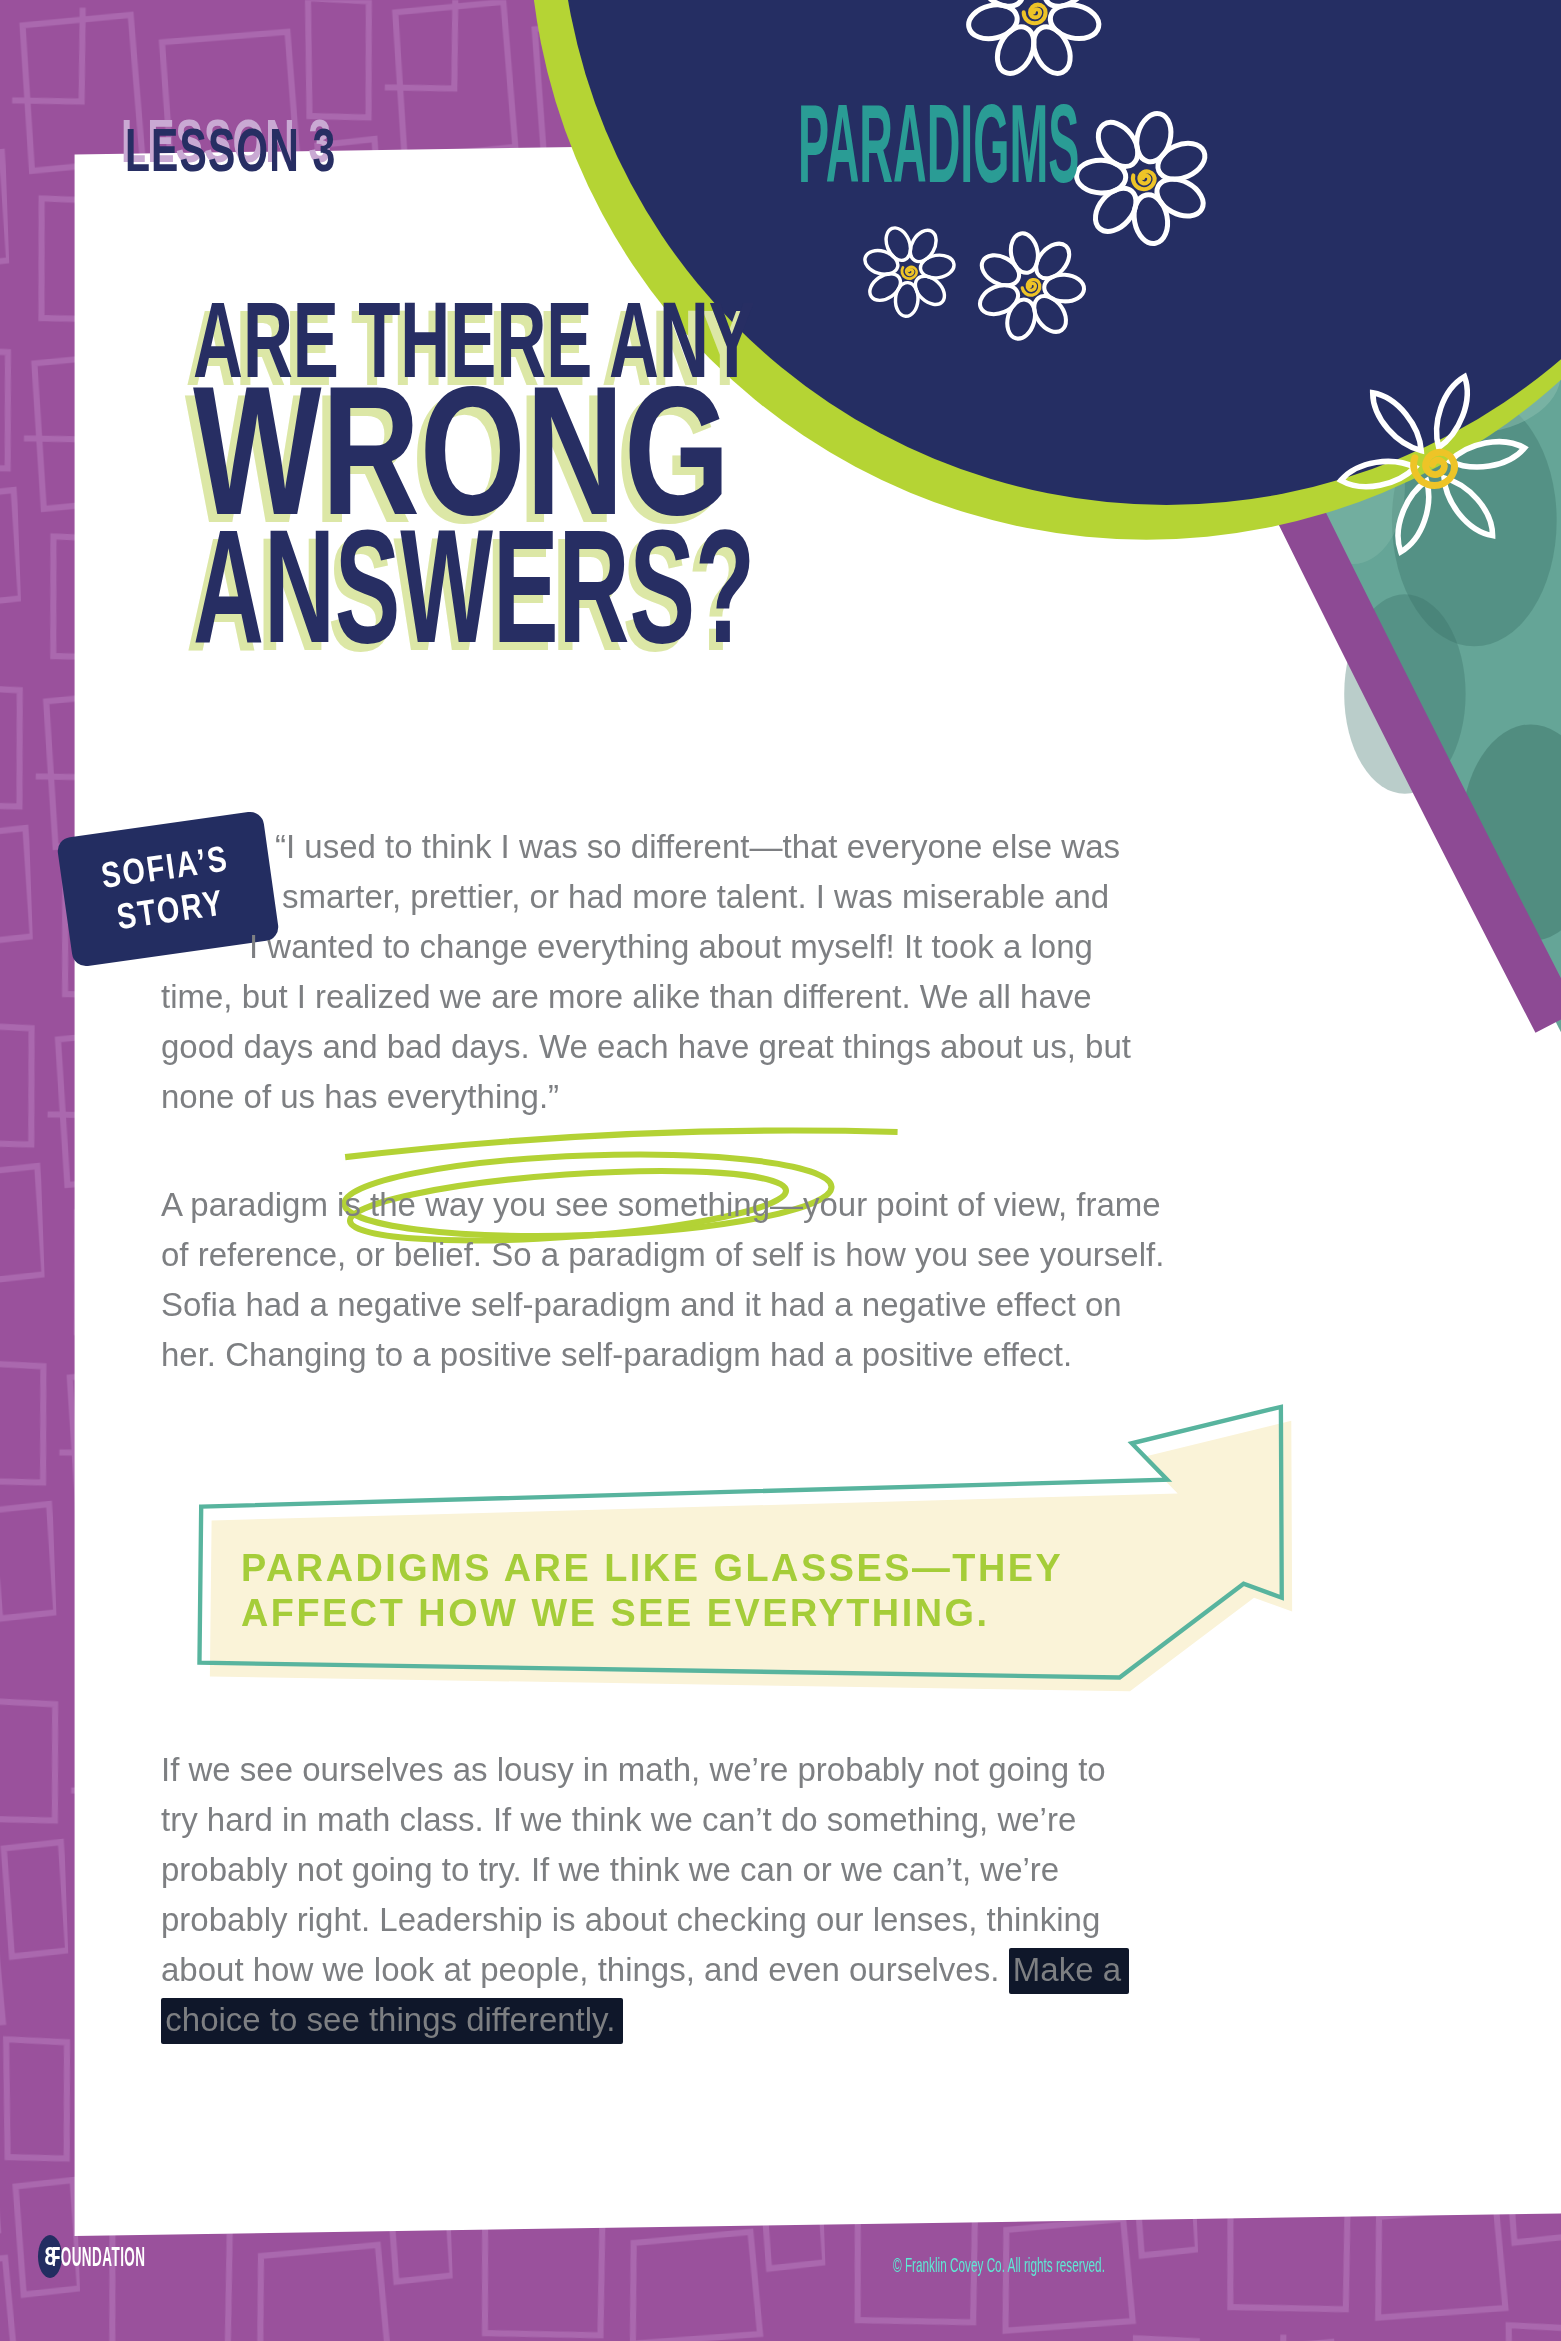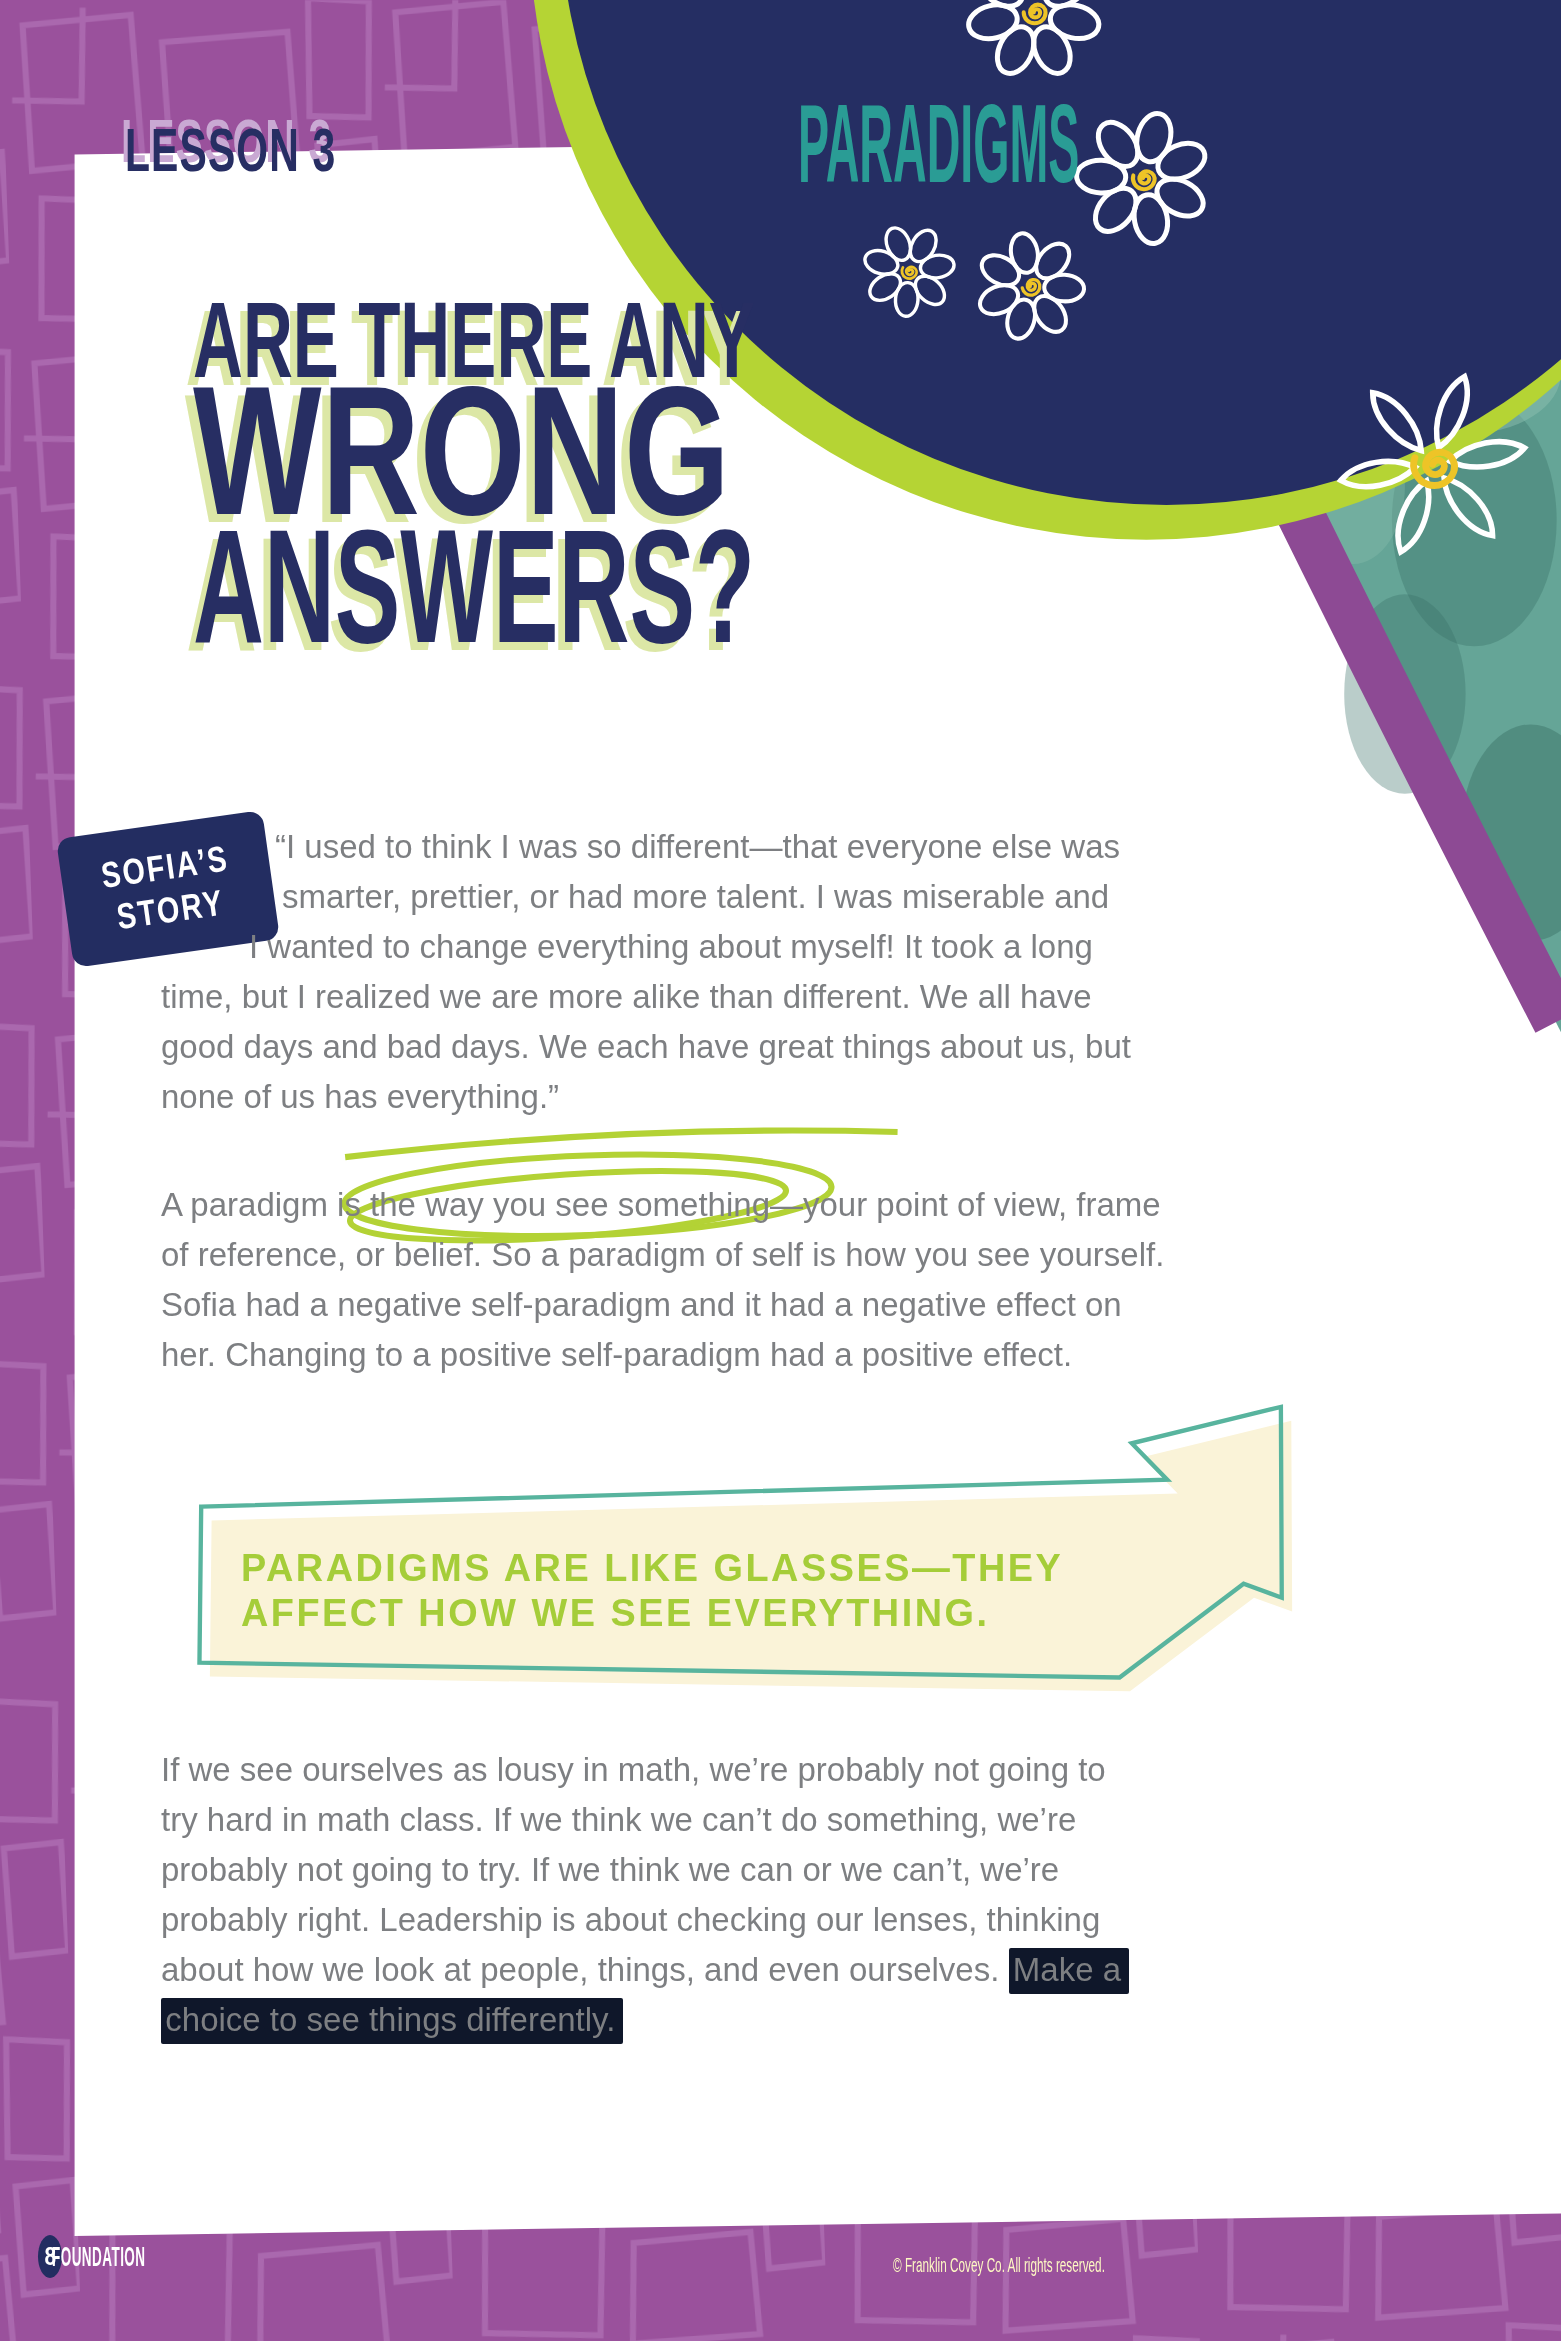--- a/index.html
+++ b/index.html
@@ -53,21 +53,21 @@
   #c1{left:241px;top:1546px;}
   #c2{left:241px;top:1591px;}
   .callout-line .cx{transform:scaleX(0.97);}
 
   
   #pagenum{left:38px;top:2235px;width:24px;height:43px;background:#232d61;border-radius:50%;
     color:#fff;font-size:26px;font-weight:bold;text-align:center;line-height:43px;}
   #pagenum .cx{transform:scaleX(0.8);transform-origin:center center;}
   #section{left:52px;top:2242px;font-size:27px;font-weight:bold;color:#ffffff;letter-spacing:0.9px;}
   #section .cx{transform:scaleX(0.5);}
-  #copyright{left:893px;top:2253px;font-size:21px;color:#fef9c3;}
+  #copyright{left:893px;top:2253px;font-size:21px;color:#5eead4;}
   #copyright .cx{transform:scaleX(0.56);}
 </style>
 </head>
 <body>
 
 <div id="canvas">
 
   <svg class="layer" width="1561" height="2342" viewBox="0 0 1800 2700">
     <defs>
       <pattern id="pp" width="430" height="390" patternUnits="userSpaceOnUse" patternTransform="rotate(-2)">

